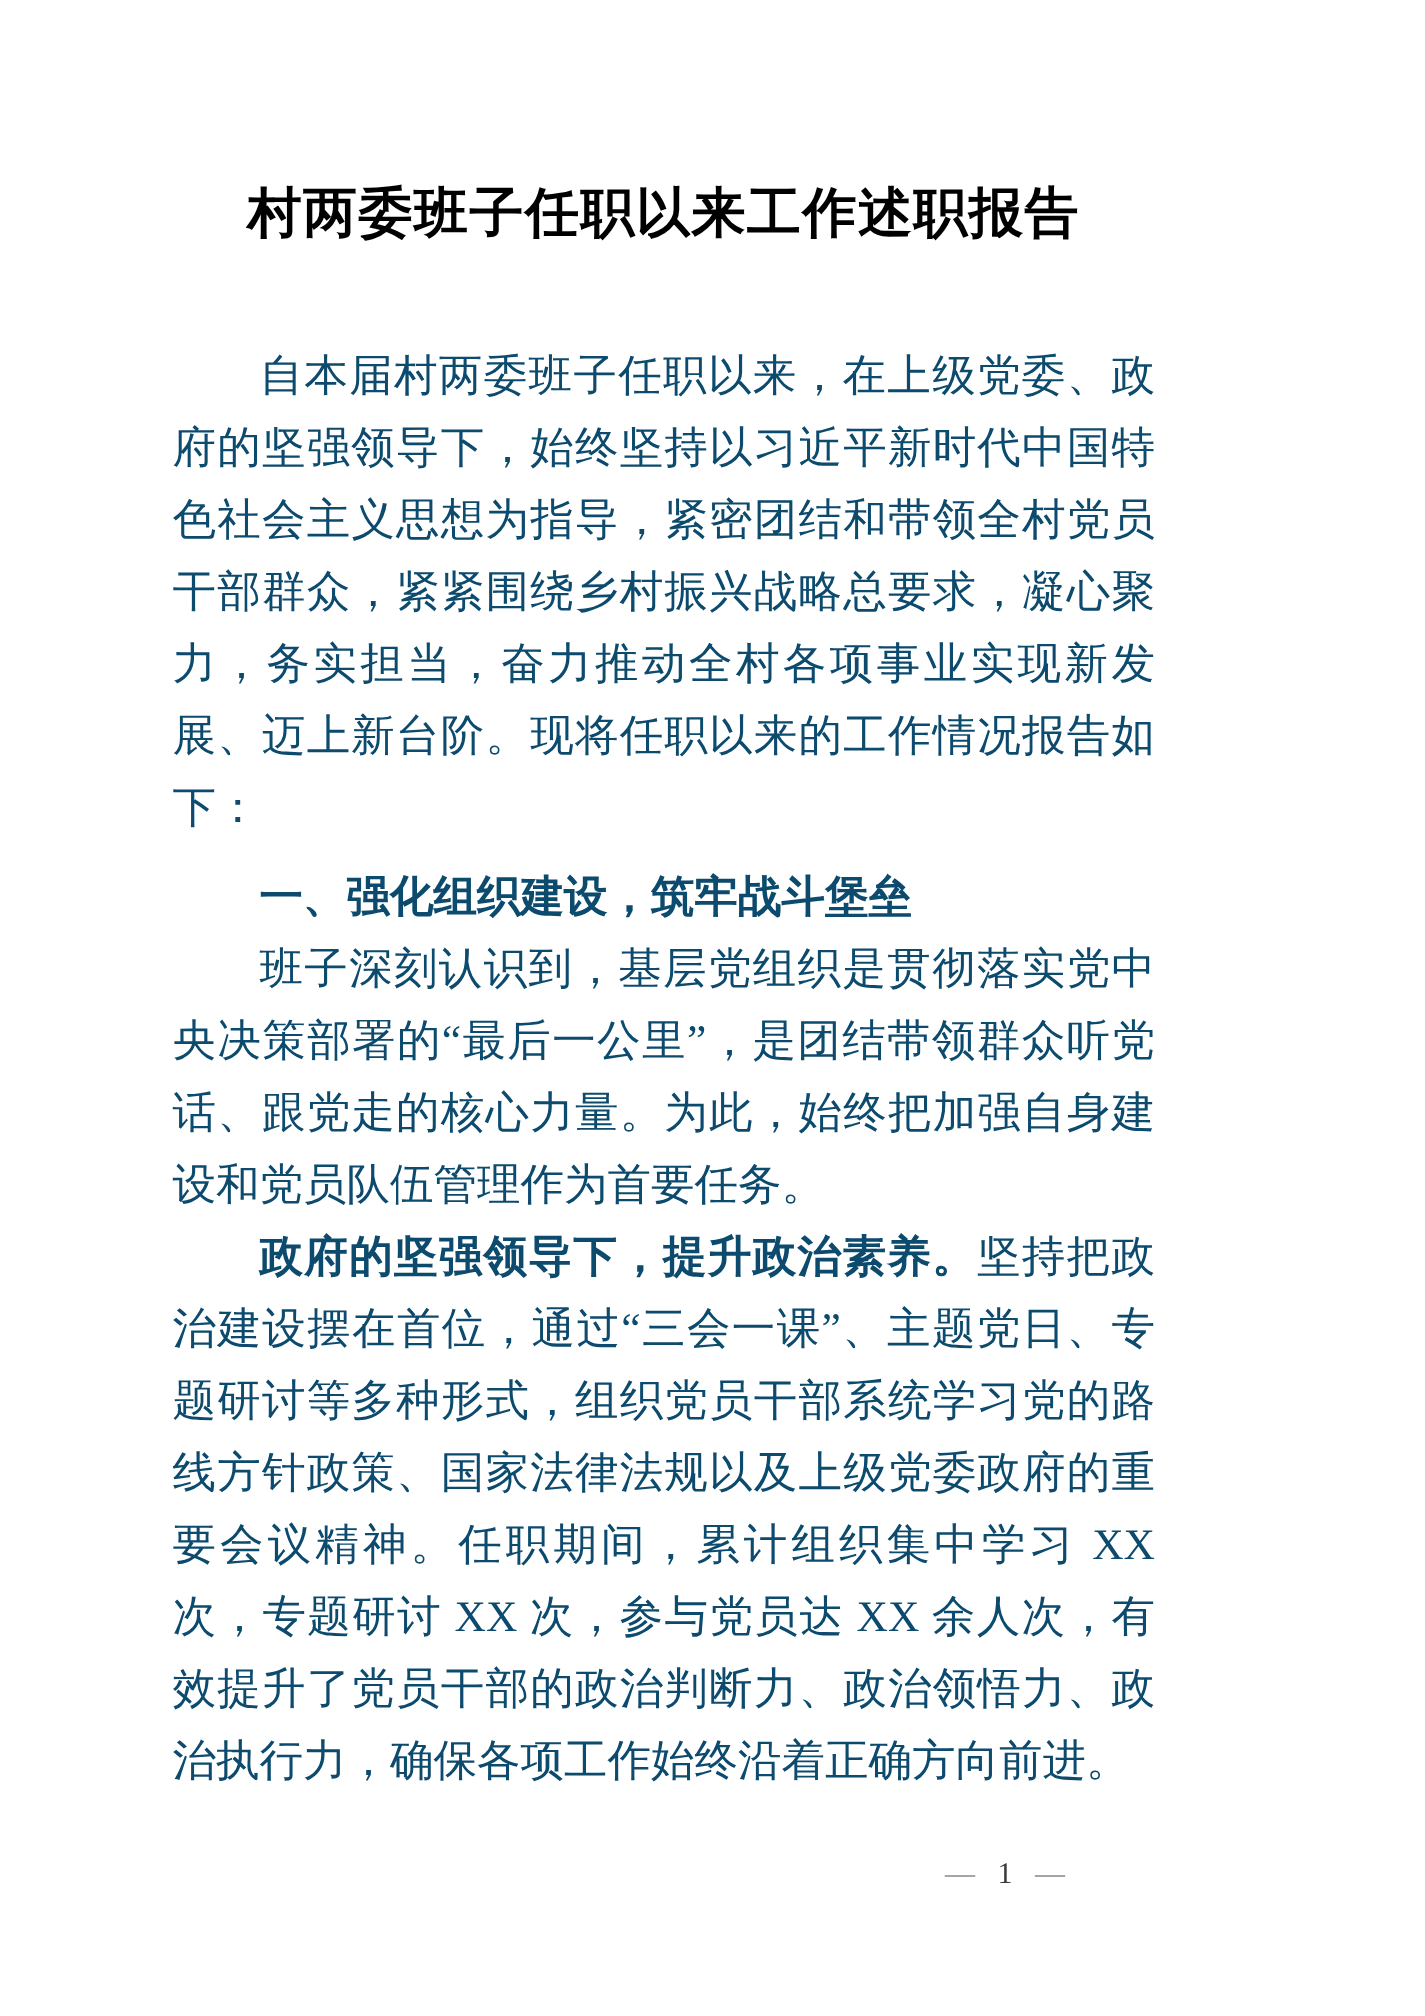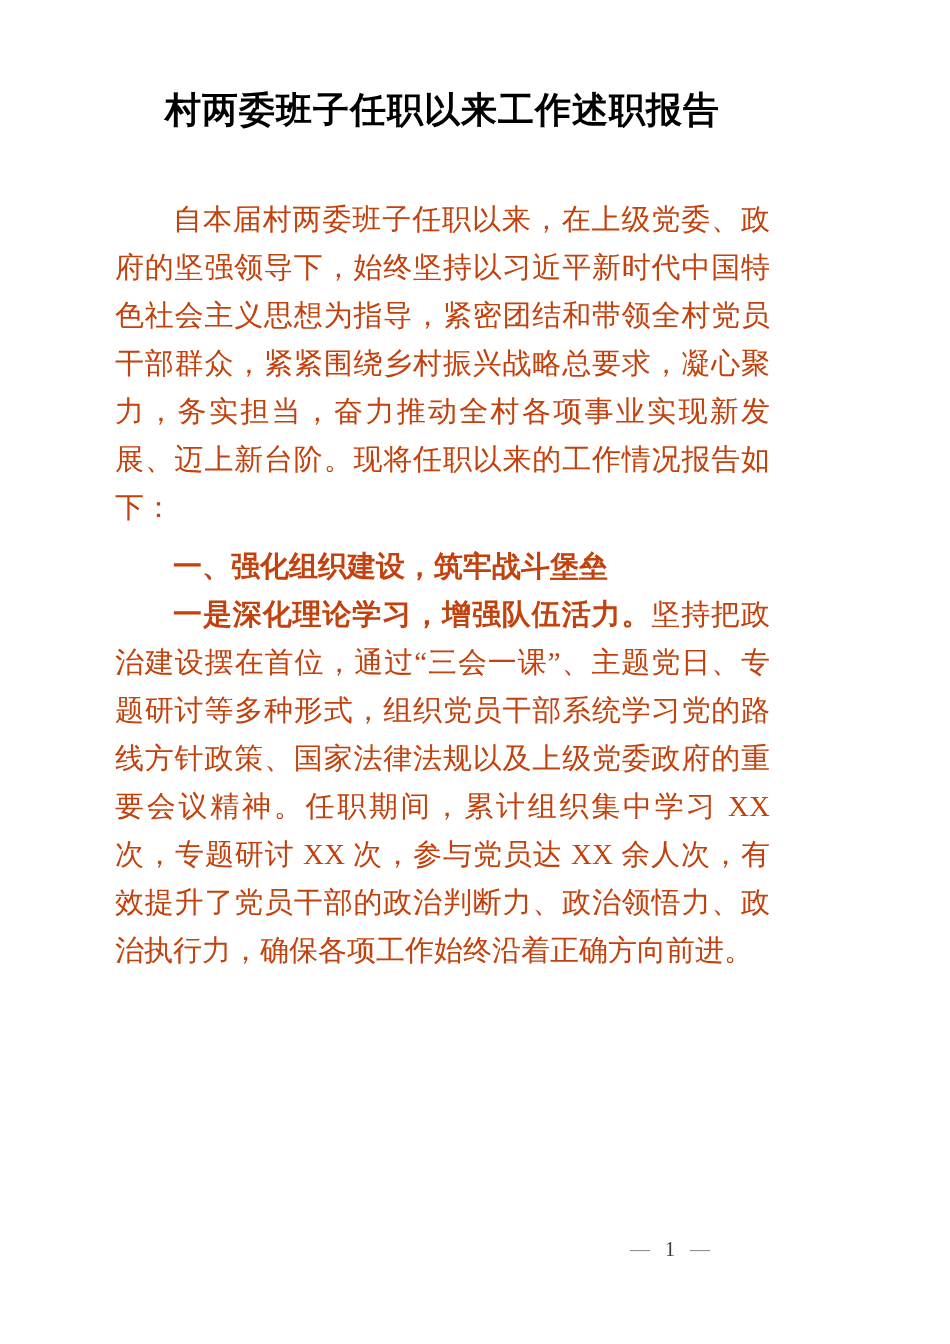--- a/index.html
+++ b/index.html
@@ -6,21 +6,21 @@
     margin: 0;
     padding: 0;
     background: #ffffff;
   }
   .page {
     position: relative;
     width: 860px;
     height: 1344px;
     background: #ffffff;
     box-sizing: border-box;
-    padding: 85px 90px 0 115px;
+    padding: 117px 90px 0 115px;
     font-family: "Liberation Serif", "DejaVu Serif", serif;
     color: #000000;
     overflow: hidden;
   }
   .doc-title {
     margin: 0 0 60px 0;
     font-family: "Liberation Sans", "DejaVu Sans", sans-serif;
     font-size: 36px;
     font-weight: 700;
     line-height: 50px;
@@ -28,21 +28,21 @@
     letter-spacing: 1px;
     color: #000000;
   }
   .doc-body p.para {
     margin: 0;
     font-size: 29px;
     line-height: 48px;
     text-indent: 2em;
     text-align: justify;
     text-justify: inter-ideograph;
-    color: #c2410c;
+    color: #0c4a6e;
   }
   .doc-body p.para.heading {
     font-family: "Liberation Sans", "DejaVu Sans", sans-serif;
     font-weight: 700;
     text-align: left;
     margin-top: 11px;
   }
   .doc-body .run.bold {
     font-family: "Liberation Sans", "DejaVu Sans", sans-serif;
     font-weight: 700;
@@ -68,21 +68,22 @@
 </style>
 </head>
 <body>
 
 <div class="page" style="background: rgb(255, 255, 255); color: rgb(0, 0, 0);">
   <h1 class="doc-title">村两委班子任职以来工作述职报告</h1>
 
   <div class="doc-body" id="doc-body">
       <p class="para body"><span class="run">自本届村两委班子任职以来，在上级党委、政府的坚强领导下，始终坚持以习近平新时代中国特色社会主义思想为指导，紧密团结和带领全村党员干部群众，紧紧围绕乡村振兴战略总要求，凝心聚力，务实担当，奋力推动全村各项事业实现新发展、迈上新台阶。现将任职以来的工作情况报告如下：</span></p>
       <p class="para heading"><span class="run bold">一、强化组织建设，筑牢战斗堡垒</span></p>
-      <p class="para body"><span class="run bold">一是深化理论学习，增强队伍活力。</span><span class="run">坚持把政治建设摆在首位，通过“三会一课”、主题党日、专题研讨等多种形式，组织党员干部系统学习党的路线方针政策、国家法律法规以及上级党委政府的重要会议精神。任职期间，累计组织集中学习 XX 次，专题研讨 XX 次，参与党员达 XX 余人次，有效提升了党员干部的政治判断力、政治领悟力、政治执行力，确保各项工作始终沿着正确方向前进。</span></p>
+      <p class="para body"><span class="run">班子深刻认识到，基层党组织是贯彻落实党中央决策部署的“最后一公里”，是团结带领群众听党话、跟党走的核心力量。为此，始终把加强自身建设和党员队伍管理作为首要任务。</span></p>
+      <p class="para body"><span class="run bold">政府的坚强领导下，提升政治素养。</span><span class="run">坚持把政治建设摆在首位，通过“三会一课”、主题党日、专题研讨等多种形式，组织党员干部系统学习党的路线方针政策、国家法律法规以及上级党委政府的重要会议精神。任职期间，累计组织集中学习 XX 次，专题研讨 XX 次，参与党员达 XX 余人次，有效提升了党员干部的政治判断力、政治领悟力、政治执行力，确保各项工作始终沿着正确方向前进。</span></p>
     </div>
 
   <div class="page-footer">
     <span class="dash" style="color: rgb(138, 138, 138);">—</span>
     <span class="pnum" style="color: rgb(58, 58, 58);">1</span>
     <span class="dash" style="color: rgb(138, 138, 138);">—</span>
   </div>
 </div>
 
 </body></html>

